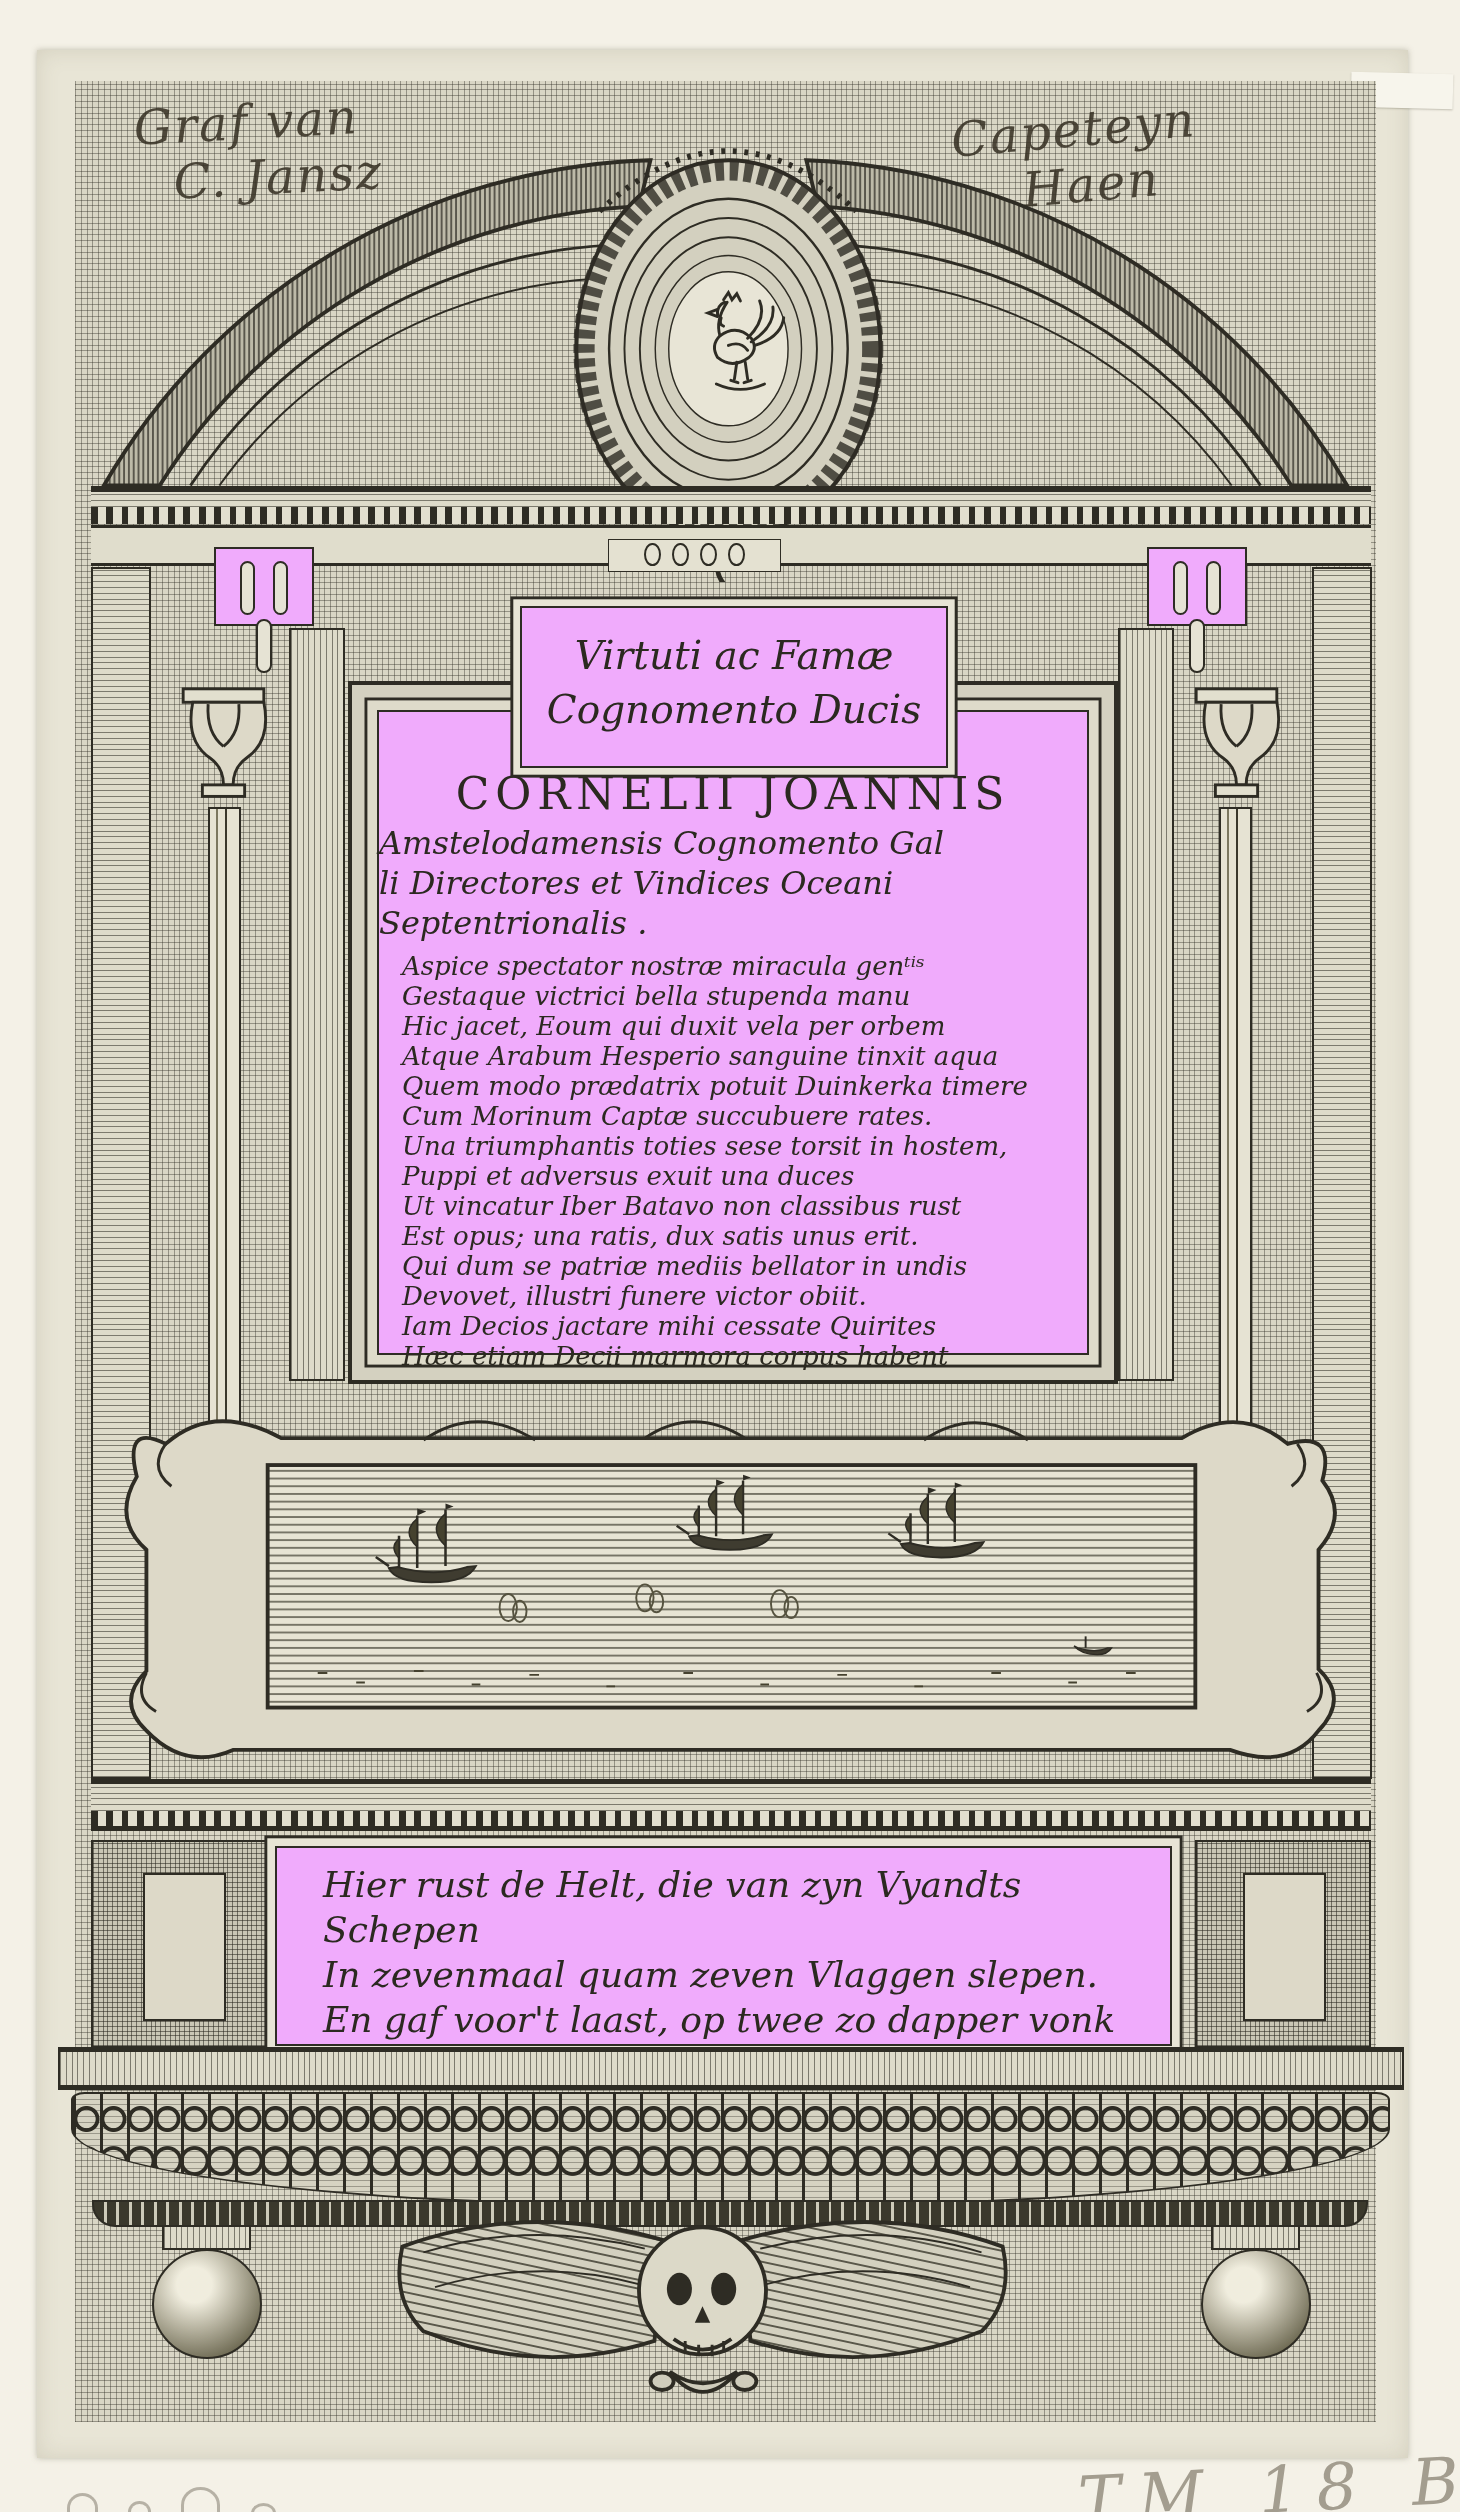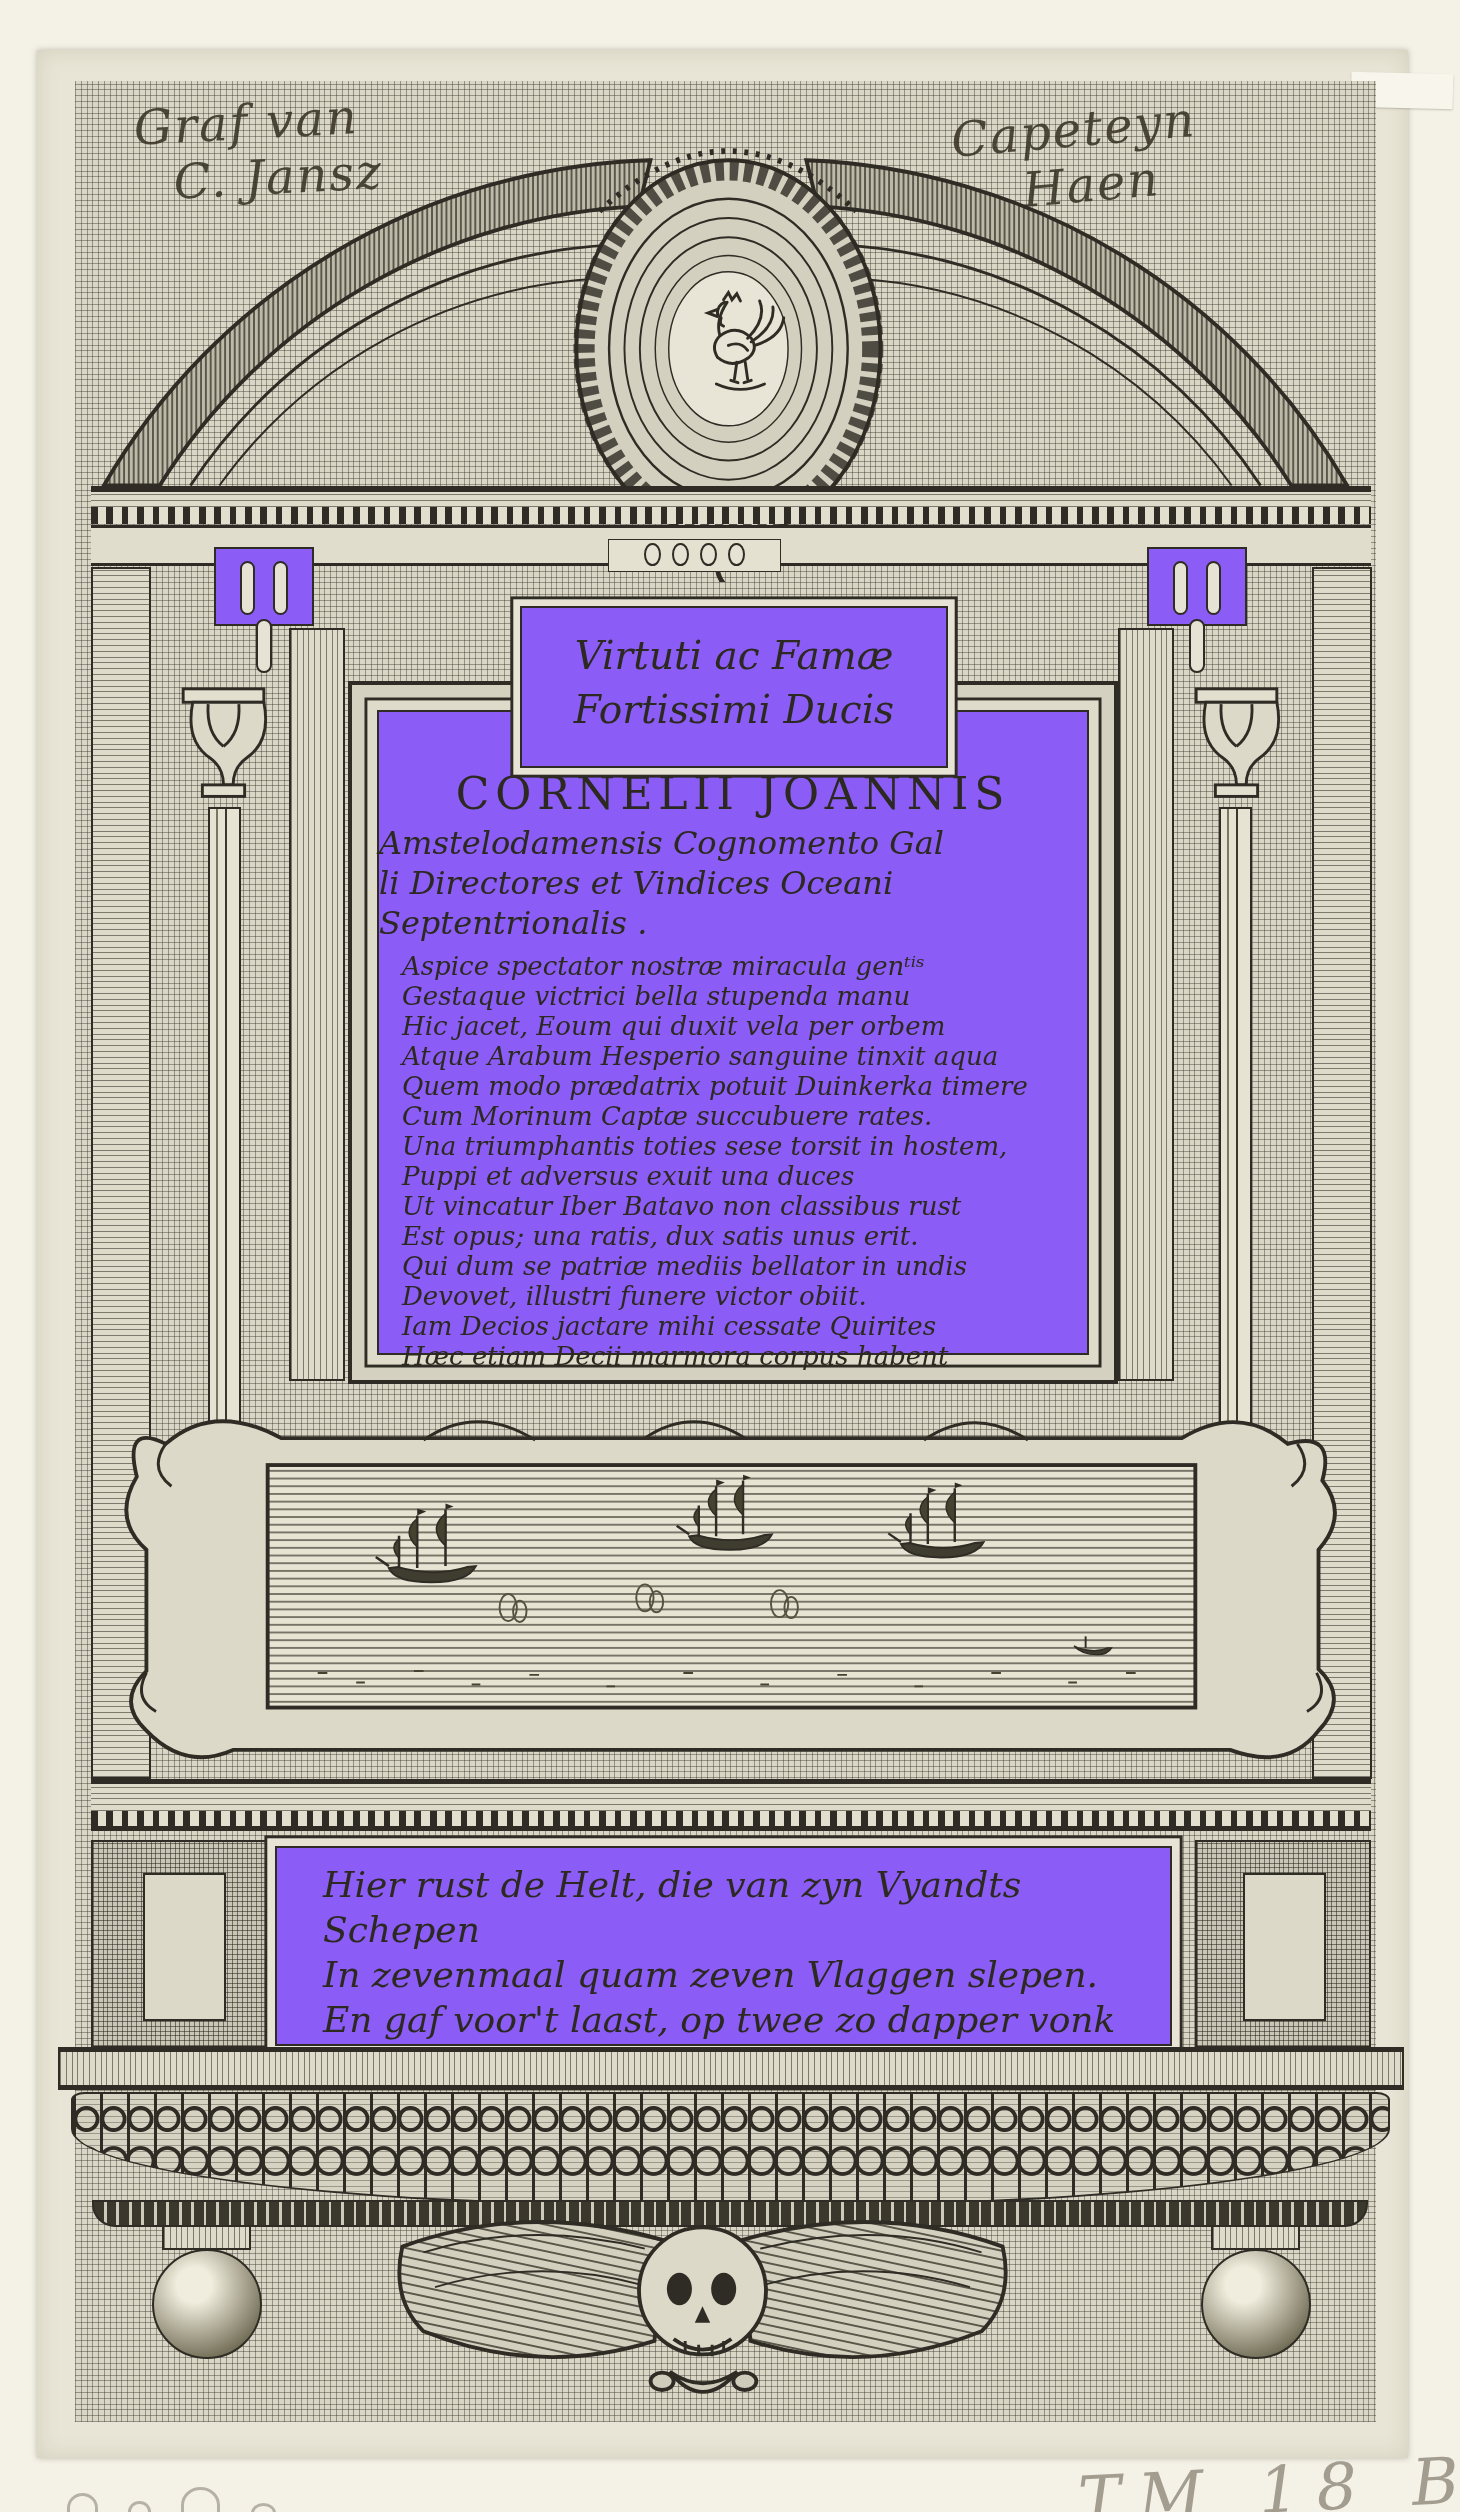--- a/index.html
+++ b/index.html
@@ -16,21 +16,21 @@
   .xhatch-dark{background:
       repeating-linear-gradient(0deg, rgba(40,38,30,.55) 0 1px, transparent 1px 4.8px),
       repeating-linear-gradient(90deg, rgba(40,38,30,.55) 0 1px, transparent 1px 4.8px),
       #c9c6b5;}
   .hlines{background:repeating-linear-gradient(0deg, rgba(44,42,34,.55) 0 1px, transparent 1px 5.8px),#dedbca;}
   .vlines{background:repeating-linear-gradient(90deg, rgba(44,42,34,.55) 0 1px, transparent 1px 5.8px),#dedbca;}
   .abs{position:absolute;}
   .dentils{background:repeating-linear-gradient(90deg,#2e2c24 0 6.7px,#e2dfcf 6.7px 15.4px);}
   .script{font-style:italic;color:#2b2920;}
   .hand{font-style:italic;color:rgba(56,50,38,.88);letter-spacing:1.9px;}
-  .tablet{background:#8b5cf6;border:2.9px solid #2e2c24;}
+  .tablet{background:#f0abfc;border:2.9px solid #2e2c24;}
   .slot{width:11.6px;height:50px;border:2.9px solid #2e2c24;border-radius:7.7px;background:#e6e3d4;display:inline-block;margin:0 8.7px;}
   .oval{width:14.4px;height:21px;border:2.9px solid #2e2c24;border-radius:50%;background:#e6e3d4;display:inline-block;margin:0 5.8px;}
   .pencil{color:#a39d8f;font-style:italic;}
   .pencil-arc{display:inline-block;width:25px;height:27px;border:3.9px solid #9d978a;border-bottom:none;
               border-radius:50% 50% 0 0;margin-right:25px;opacity:.7;}
   .balltex{background:radial-gradient(circle at 38% 32%, #f0edde 0 18%, #b7b3a0 45%, #706c55 78%, #4a4735 100%);
            border:2.9px solid #2e2c24;border-radius:50%;}
 </style>
 </head>
 <body>
@@ -167,21 +167,21 @@
         <div>Qui dum se patriæ mediis bellator in undis</div>
         <div>Devovet, illustri funere victor obiit.</div>
         <div>Iam Decios jactare mihi cessate Quirites</div>
         <div>Hæc etiam Decii marmora corpus habent</div>
       </div>
   </div>
 
   <div class="abs tablet" style="left:520px;top:606px;width:424px;height:158px;box-shadow:0 0 0 6.7px #e7e4d5, 0 0 0 9.6px #2e2c24;z-index:5;">
     <div class="script" style="text-align:center;font-size:39px;line-height:54px;padding-top:21px;">
         <div>Virtuti ac Famæ</div>
-        <div>Fortissimi Ducis</div>
+        <div>Cognomento Ducis</div>
       </div>
   </div>
 
   <svg class="abs" style="left:106px;top:1384px;" width="1251" height="395" viewBox="0 0 1300 410">
     <defs>
       <pattern id="ph" width="8" height="8" patternUnits="userSpaceOnUse">
         <rect width="8" height="8" fill="#e7e4d4"></rect>
           <line x1="0" y1="2" x2="8" y2="2" stroke="#3a382c" stroke-width="1.3"></line>
       </pattern>
       <g id="ship">

